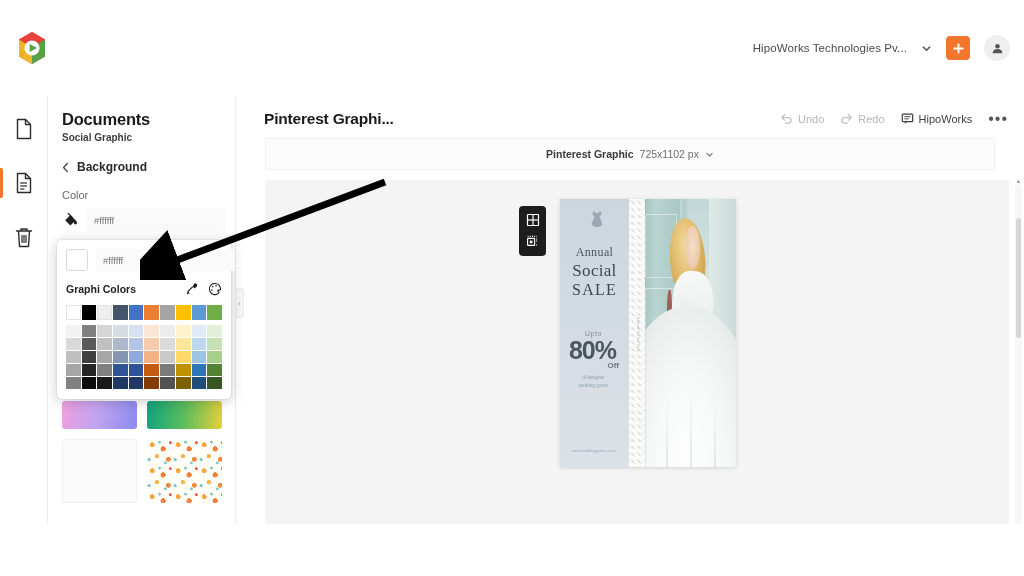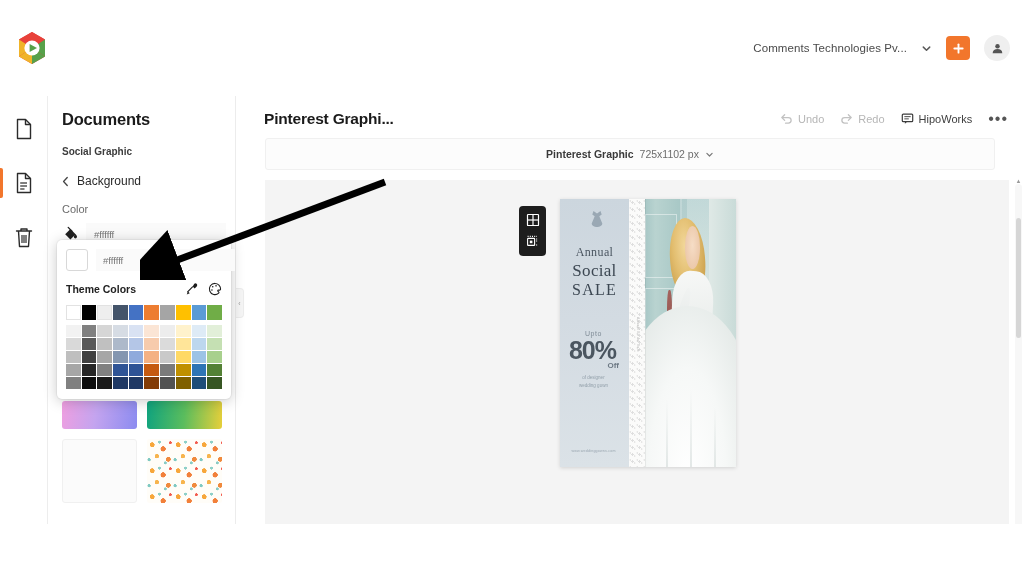--- a/index.html
+++ b/index.html
@@ -67,24 +67,24 @@
     background:#f2762c; border-radius:0 2px 2px 0;
   }
 
   
   .panel {
     position:absolute; left:48px; top:96px; width:188px; height:480px;
     background:#ffffff; border-right:1px solid #ececec; padding:14px 0 0 14px;
     overflow:hidden;
   }
   .panel-title { font-size:16.5px; font-weight:bold; color:#1b1b1b; letter-spacing:-.2px;}
-  .panel-sub { font-size:10px; font-weight:bold; color:#3d3d3d; margin-top:17px; }
+  .panel-sub { font-size:10px; font-weight:bold; color:#3d3d3d; margin-top:3px; }
   .back-row { display:flex; align-items:center; gap:8px; margin-top:17px; cursor:pointer;}
   .back-chev { width:7px; height:11px; color:#444; flex:0 0 7px;}
-  .back-label { font-size:12px; color:#2a2a2a; }
+  .back-label { font-size:12px; color:#2a2a2a;font-weight:bold; }
   .field-label { font-size:11px; color:#6b6b6b; margin-top:15px; }
   .color-row {
     margin-top:8px; display:flex; align-items:center; gap:6px; width:160px;
   }
   .bucket-icon { width:18px; height:18px; flex:0 0 18px; }
   .color-input {
     flex:1; height:22px; background:#fafafa; border:none; outline:none;
     font-size:9.5px; color:#555; padding-left:8px;
     font-family:"Liberation Sans", sans-serif;
   }
@@ -385,21 +385,21 @@
         <path d="M29 25.5 L16 33 L16 17 Z" fill="#57a14a"></path>
         <path d="M16 33 L3 25.5 L16 17 Z" fill="#f0b429"></path>
         <path d="M3 25.5 L3 8.5 L16 17 Z" fill="#f0b429"></path>
         <circle cx="16" cy="17" r="7.6" fill="#ffffff"></circle>
         <path d="M13.6 12.9 L21 17 L13.6 21.1 Z" fill="#57a14a"></path>
       </svg>
     </div>
 
 
     <div class="topbar-right">
-      <span class="org-name">Comments Technologies Pv...</span>
+      <span class="org-name">HipoWorks Technologies Pv...</span>
       <svg class="chev-down" viewBox="0 0 12 12" fill="none" stroke="currentColor" stroke-width="1.6">
         <polyline points="2.5,4.5 6,8 9.5,4.5" stroke-linecap="round" stroke-linejoin="round"></polyline>
       </svg>
       <button class="plus-btn">
         <svg viewBox="0 0 14 14" stroke="#ffffff" stroke-width="2" stroke-linecap="round">
           <line x1="7" y1="2.5" x2="7" y2="11.5"></line>
             <line x1="2.5" y1="7" x2="11.5" y2="7"></line>
         </svg>
       </button>
       <button class="avatar-btn">
@@ -469,21 +469,21 @@
     </div>
   </div>
 
   <div class="popup">
     <div class="popup-top">
       <div class="popup-swatch"></div>
       <input class="popup-hex" type="text" placeholder="#ffffff" style="">
     </div>
 
     <div class="popup-header">
-      <span class="popup-header-title">Theme Colors</span>
+      <span class="popup-header-title">Graphi Colors</span>
       <span class="popup-header-icons">
         <svg class="hdr-icon" viewBox="0 0 16 16" fill="none" stroke="#1c1c1c" stroke-width="1.3">
           <path d="M10.4 2.2 a2 2 0 0 1 3 2.8 L11 7.4 l-2.2 -2.2 z" fill="#1c1c1c" stroke="none"></path>
           <line x1="8.6" y1="5.6" x2="3" y2="11.2" stroke-linecap="round"></line>
           <path d="M3.4 10.8 L2 14.2 L5.4 12.8 z" fill="#1c1c1c" stroke="none"></path>
         </svg>
         <svg class="hdr-icon" viewBox="0 0 16 16" fill="none" stroke="#1c1c1c" stroke-width="1.2">
           <path d="M8 1.6 a6.4 6.4 0 1 0 4.2 11.2 c.9 -.8 .1 -1.6 -.6 -1.9 c-.9 -.4 -.6 -1.6 .4 -1.6 h1.1 a1.3 1.3 0 0 0 1.3 -1.3 A6.4 6.4 0 0 0 8 1.6 z" stroke-linejoin="round"></path>
           <circle cx="5.4" cy="5.4" r=".9" fill="#1c1c1c" stroke="none"></circle>
           <circle cx="9.2" cy="4.4" r=".9" fill="#1c1c1c" stroke="none"></circle>

